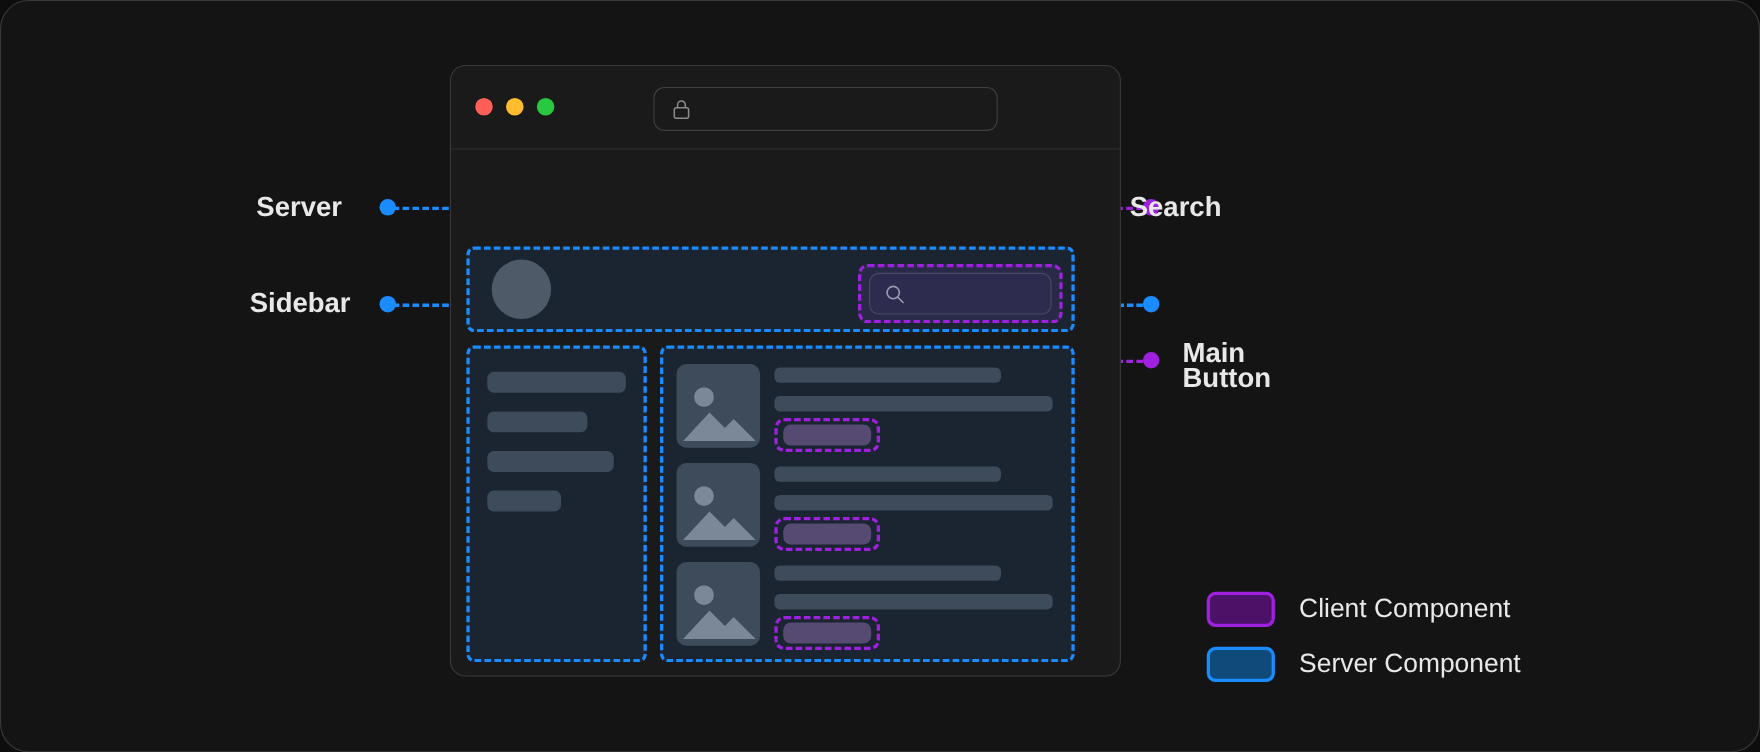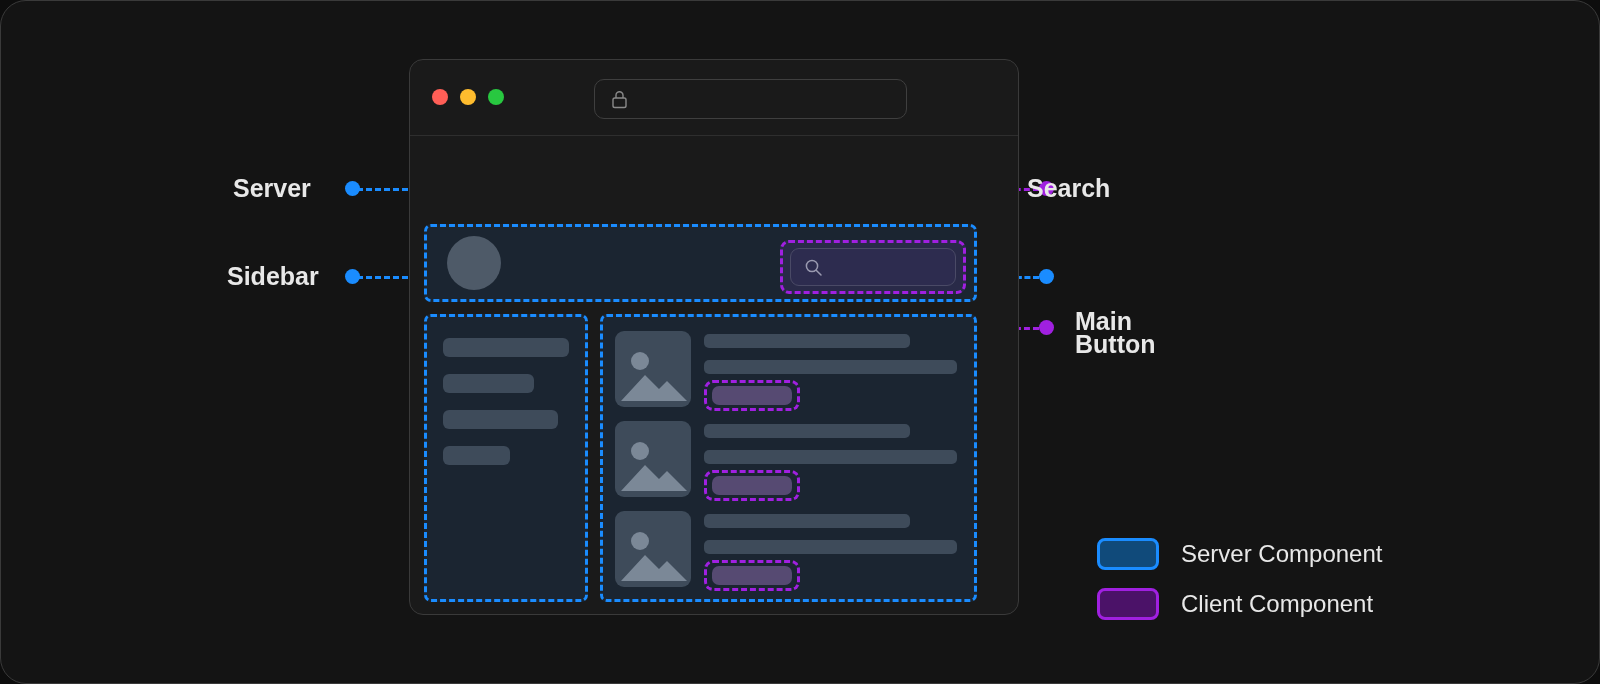--- a/index.html
+++ b/index.html
@@ -378,22 +378,22 @@
             </div>
           </div>
 
         </div>
       </div>
     </div>
   </div>
 
   <div class="legend">
     <div class="legend-row">
+      <span class="swatch client"></span>
+      <span class="legend-label">Client Component</span>
+    </div>
+    <div class="legend-row">
       <span class="swatch server"></span>
       <span class="legend-label">Server Component</span>
     </div>
-    <div class="legend-row">
-      <span class="swatch client"></span>
-      <span class="legend-label">Client Component</span>
-    </div>
   </div>
 
 </div>
 
 </body></html>

